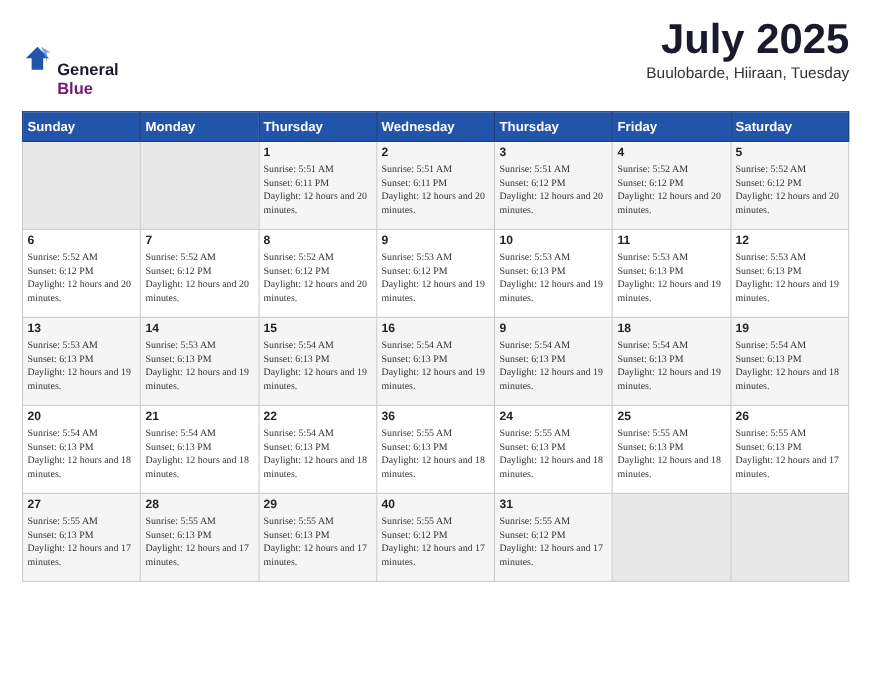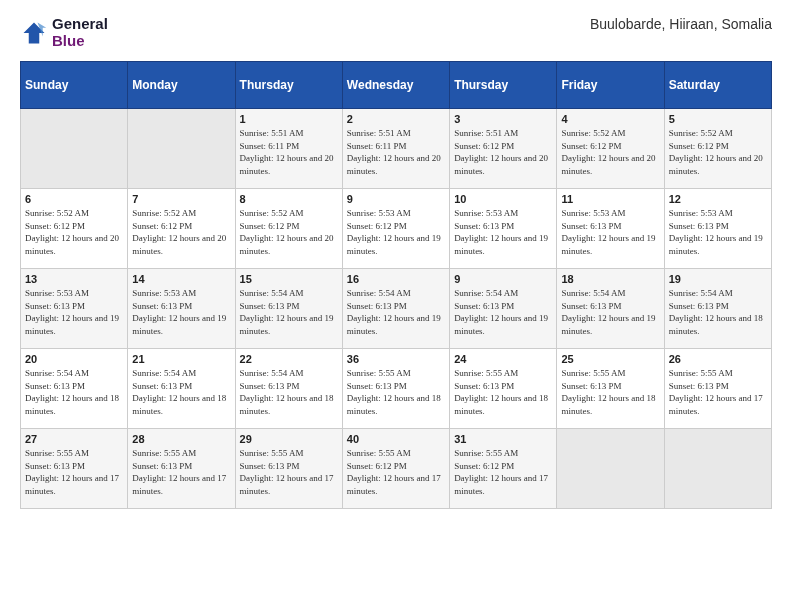--- a/index.html
+++ b/index.html
@@ -23,20 +23,21 @@
     }
     .logo-text {
       display: flex;
       flex-direction: column;
       line-height: 1.1;
     }
     .logo-general {
       font-size: 15px;
       font-weight: bold;
       color: #1a1a2e;
+      margin-top: 40px;
     }
     .logo-blue {
       font-size: 15px;
       font-weight: bold;
       color: #701a75;
     }
     .logo-icon {
       width: 28px;
       height: 28px;
     }
@@ -56,21 +57,21 @@
     table {
       width: 100%;
       border-collapse: collapse;
       table-layout: fixed;
     }
     thead tr th {
       background: #2255aa;
       color: #fff;
       font-size: 12px;
       font-weight: bold;
-      padding: 16px 4px;
+      padding: 6px 4px;
       text-align: left;
       border: 1px solid #1a3d80;
     }
     tbody tr td {
       vertical-align: top;
       border: 1px solid #ccc;
       padding: 4px;
       font-size: 9.5px;
       color: #222;
       height: 80px;
@@ -106,21 +107,22 @@
     <svg class="logo-icon" viewBox="0 0 32 32">
       <polygon points="16,4 28,16 22,16 22,28 10,28 10,16 4,16" fill="#2255aa"></polygon>
       <polygon points="20,4 30,10 26,10 26,20" fill="#4488cc" opacity="0.7"></polygon>
     </svg>
     <div class="logo-text">
       <span class="logo-general">General</span>
       <span class="logo-blue">Blue</span>
     </div>
   </div>
   <div class="title-block">
-    <div class="subtitle">Buulobarde, Hiiraan, Somalia</div>
+    <div class="month-title">July 2025</div>
+    <div class="subtitle">Buulobarde, Hiiraan, Tuesday</div>
   </div>
 </div>
 
 <table>
   <thead>
     <tr>
     <th>Sunday</th>
         <th>Monday</th>
         <th>Thursday</th>
         <th>Wednesday</th>

